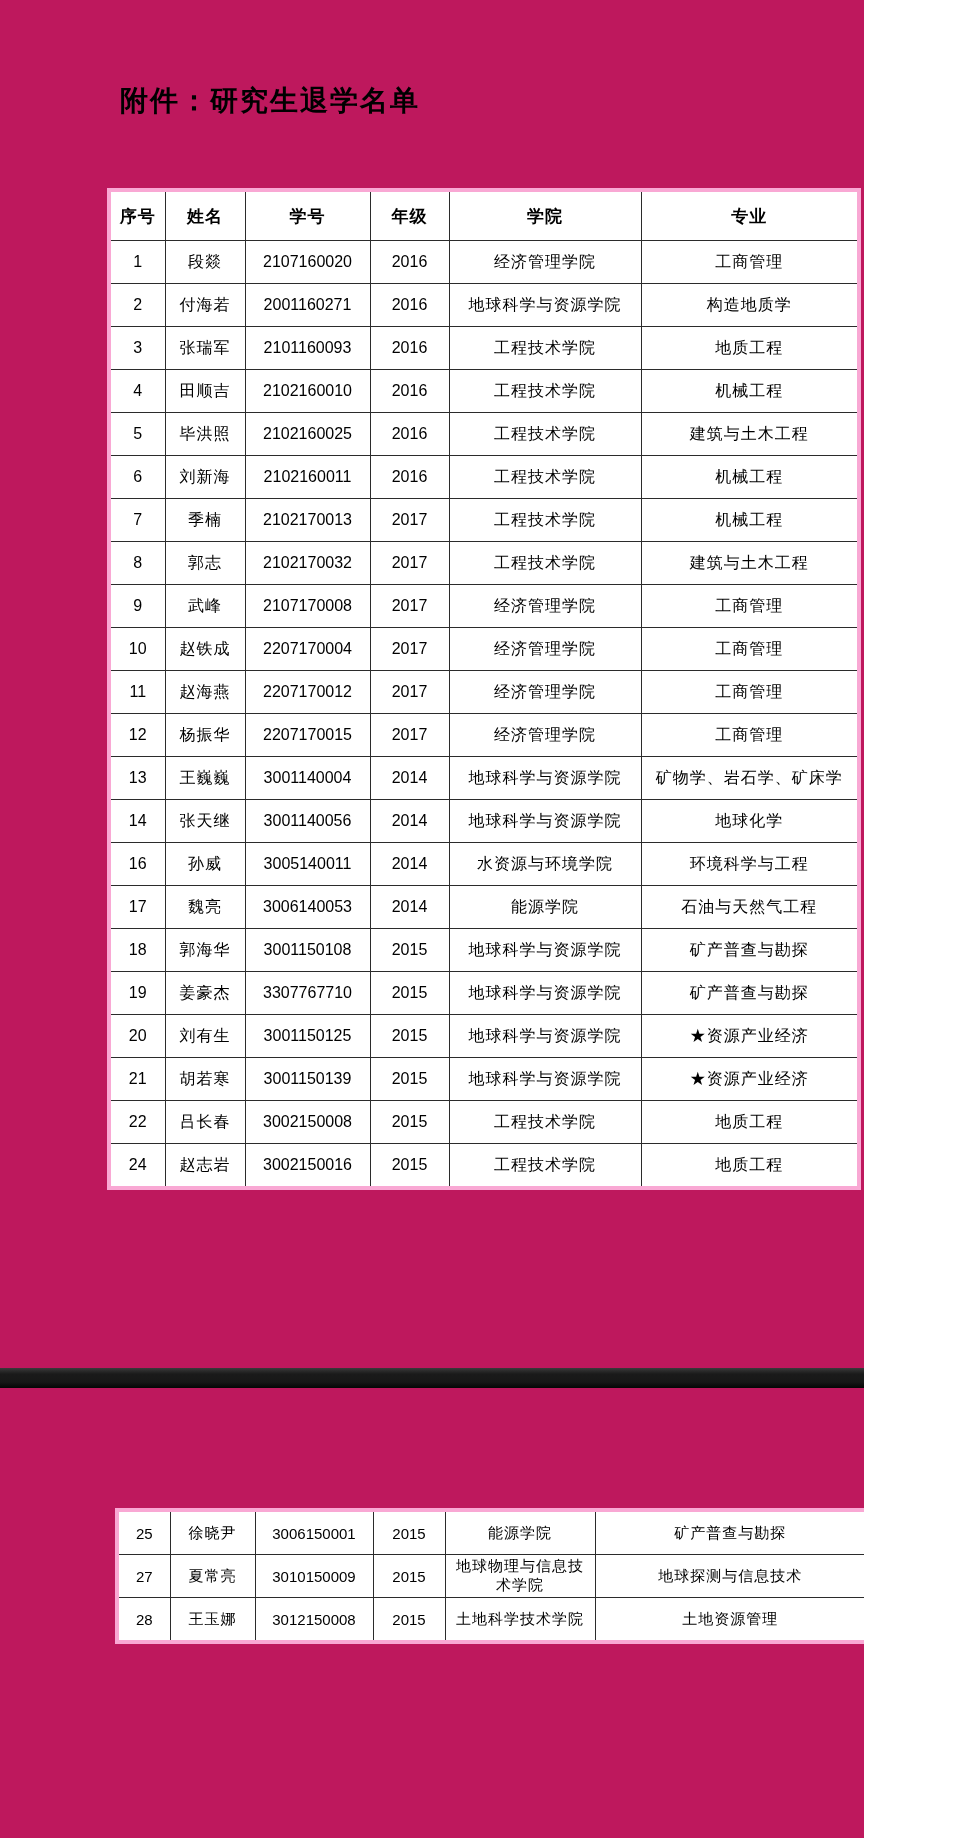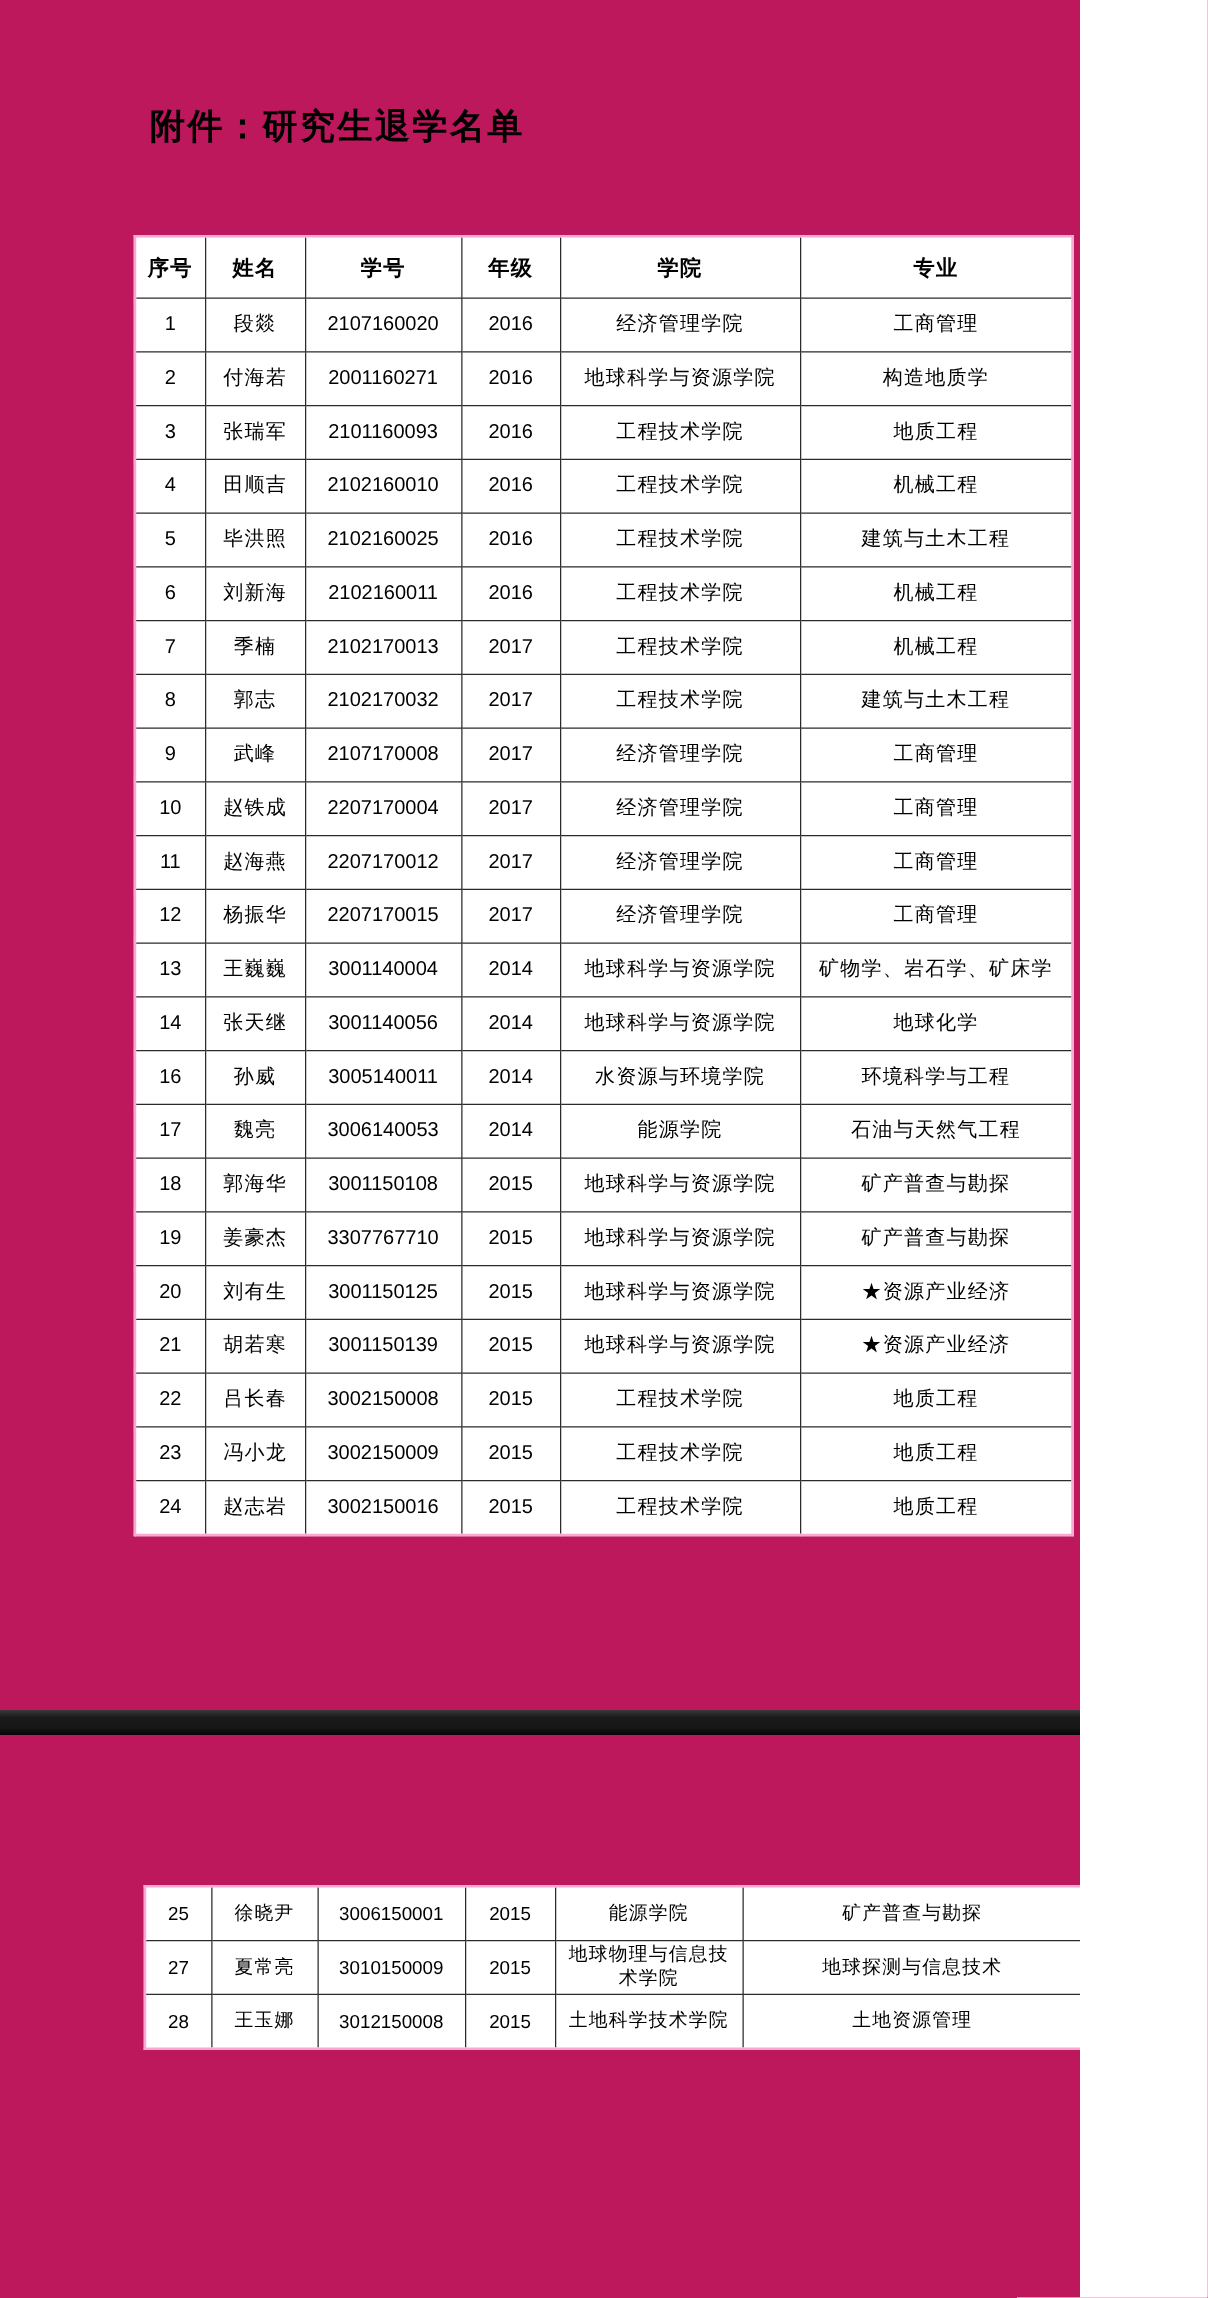--- a/index.html
+++ b/index.html
@@ -5,21 +5,21 @@
   html,body{margin:0;padding:0;background:#ffffff;}
   .viewer{position:relative;width:864px;height:1838px;background:#be185d;overflow:hidden;
           font-family:"Liberation Serif", serif;color:#000;}
   .doc-title{position:absolute;left:120px;top:82px;margin:0;font-size:28px;font-weight:bold;
              letter-spacing:2px;color:#000;font-family:"Liberation Serif", serif;}
   table.t{position:absolute;border-collapse:collapse;table-layout:fixed;background:#fff;}
   table.t1{left:107px;top:188px;width:750px;}
   table.t2{left:115px;top:1508px;width:750px;}
   .t th,.t td{border:1.6px solid #2b2b2b;text-align:center;vertical-align:middle;
               padding:2px 3px;overflow:hidden;}
-  .t{border:2px solid #f9a8d4;}
+  .t{border:4px solid #f9a8d4;}
   .t th{font-size:17px;font-weight:bold;height:44px;letter-spacing:1px;
         font-family:"Liberation Serif", serif;}
   .t1 td{height:38px;}
   .t2 td{height:38px;}
   td.zh{font-size:16px;letter-spacing:1px;line-height:1.25;}
   .t2 td.zh{font-size:15px;}
   td.num{font-size:16px;letter-spacing:0;
          font-family:"Liberation Sans", sans-serif;}
   .t2 td.num{font-size:15px;}
   .page-break{position:absolute;left:0;top:1368px;width:966px;height:20px;
@@ -215,28 +215,20 @@
           </tr>
           <tr>
             <td class="num">22</td>
             <td class="zh">吕长春</td>
             <td class="num">3002150008</td>
             <td class="num">2015</td>
             <td class="zh">工程技术学院</td>
             <td class="zh">地质工程</td>
           </tr>
           <tr>
-            <td class="num">23</td>
-            <td class="zh">冯小龙</td>
-            <td class="num">3002150009</td>
-            <td class="num">2015</td>
-            <td class="zh">工程技术学院</td>
-            <td class="zh">地质工程</td>
-          </tr>
-          <tr>
             <td class="num">24</td>
             <td class="zh">赵志岩</td>
             <td class="num">3002150016</td>
             <td class="num">2015</td>
             <td class="zh">工程技术学院</td>
             <td class="zh">地质工程</td>
           </tr>
         </tbody>
     </table>
   </div>

